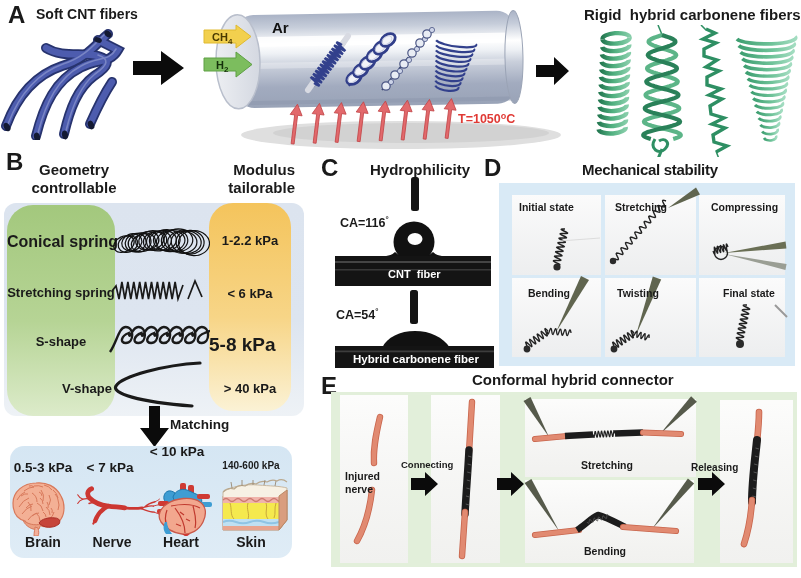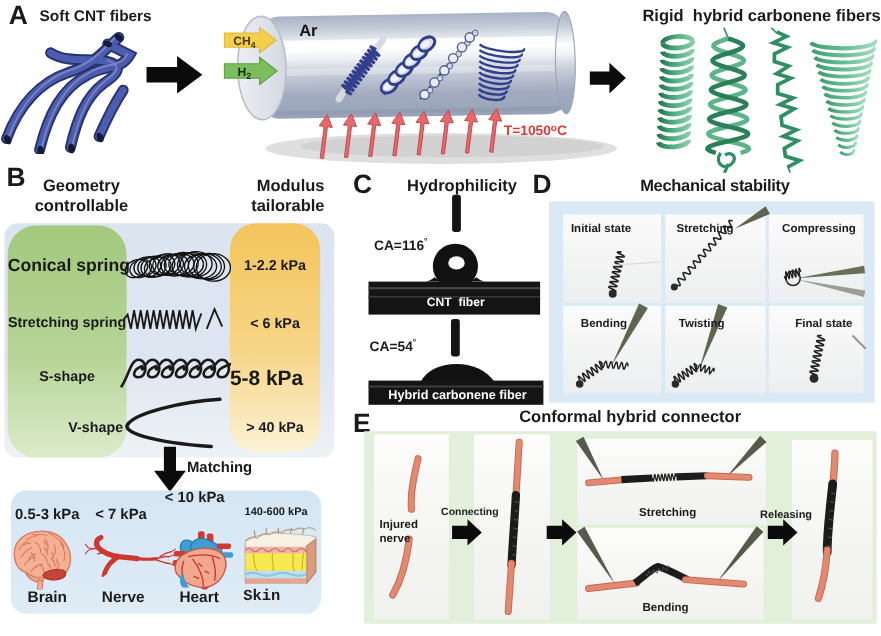--- a/index.html
+++ b/index.html
@@ -234,21 +234,21 @@
 </svg>
 <div class="abs b" style="left:170px;top:417px;font-size:13.5px;">Matching</div>
 <div class="abs" style="left:10px;top:446px;width:282px;height:112px;border-radius:14px;background:linear-gradient(180deg,#d5e6f3 0%,#dfecf6 100%);"></div>
 <div class="abs b" style="left:13px;top:460px;width:60px;text-align:center;font-size:13.5px;">0.5-3 kPa</div>
 <div class="abs b" style="left:80px;top:460px;width:60px;text-align:center;font-size:13.5px;">&lt; 7 kPa</div>
 <div class="abs b" style="left:147px;top:444px;width:60px;text-align:center;font-size:13.5px;">&lt; 10 kPa</div>
 <div class="abs b" style="left:211px;top:460px;width:80px;text-align:center;font-size:10px;">140-600 kPa</div>
 <div class="abs b" style="left:13px;top:534px;width:60px;text-align:center;font-size:14px;">Brain</div>
 <div class="abs b" style="left:82px;top:534px;width:60px;text-align:center;font-size:14px;">Nerve</div>
 <div class="abs b" style="left:151px;top:534px;width:60px;text-align:center;font-size:14px;">Heart</div>
-<div class="abs b" style="left:208px;top:534px;width:60px;text-align:center;font-size:14px;font-family:Liberation Mono, monospace;">Skin</div>
+<div class="abs b" style="left:221px;top:534px;width:60px;text-align:center;font-size:14px;">Skin</div>
 <svg class="abs" id="organs" style="left:10px;top:478px;" width="282" height="58" viewBox="0 0 282 58">
     <g>
 <path d="M26,5 C13,5 3,14 3,25 C3,34 7,41 15,43 C17,47 23,49 29,47 C37,51 47,48 51,41 C55,35 55,25 51,18 C46,8 36,4 26,5 Z" fill="#f3b095" stroke="#d8795b" stroke-width="1.2"></path>
 <path d="M7,22 q3,-6 8,-8 M9,29 q4,-7 10,-9 M12,36 q4,-6 10,-8 M18,42 q3,-5 9,-7 M14,13 q5,-4 10,-4 M24,8 q5,-1 9,1 M34,7 q5,1 8,5 M43,12 q4,3 5,8 M48,22 q2,5 0,10 M22,15 q5,3 5,9 M31,12 q4,5 2,11 M39,17 q3,5 0,10 M27,25 q5,2 6,8 M18,24 q4,4 3,9 M36,29 q4,3 4,8 M44,34 q-1,5 -5,7 M26,35 q4,3 4,8 M11,18 q4,-3 7,-2 M16,30 q3,-4 7,-4 M22,38 q3,-3 7,-3 M30,20 q3,2 3,6 M37,24 q2,3 1,6 M41,30 q2,2 1,5 M33,34 q3,2 3,5 M45,16 q3,3 3,6 M19,8 q3,-1 5,1 M29,14 q3,1 3,4" fill="none" stroke="#d8795b" stroke-width="1"></path>
 <path d="M13,42 C17,46 25,48 31,46 L29,51 C23,53 15,48 13,42 Z" fill="#eba184" stroke="#d8795b" stroke-width="1"></path>
 <path d="M29,45 C33,50 43,51 49,46 C51,43 49,40 45,40 C39,39 31,41 29,45 Z" fill="#c6453a" stroke="#a93028" stroke-width="1"></path>
 <path d="M28,50 C29,54 29,56 28,58 L24,58 C24,54 25,51 25,49 Z" fill="#f3b09a" stroke="#d8795b" stroke-width="1"></path>
 </g>
     <g stroke-linecap="round" fill="none" stroke="#cc3732" transform="translate(12,2) scale(0.87)">
 <path d="M80,10 C75,12 74,17 78,21 C83,26 91,29 99,30 C106,31 112,31 118,32" stroke-width="5.5"></path>

